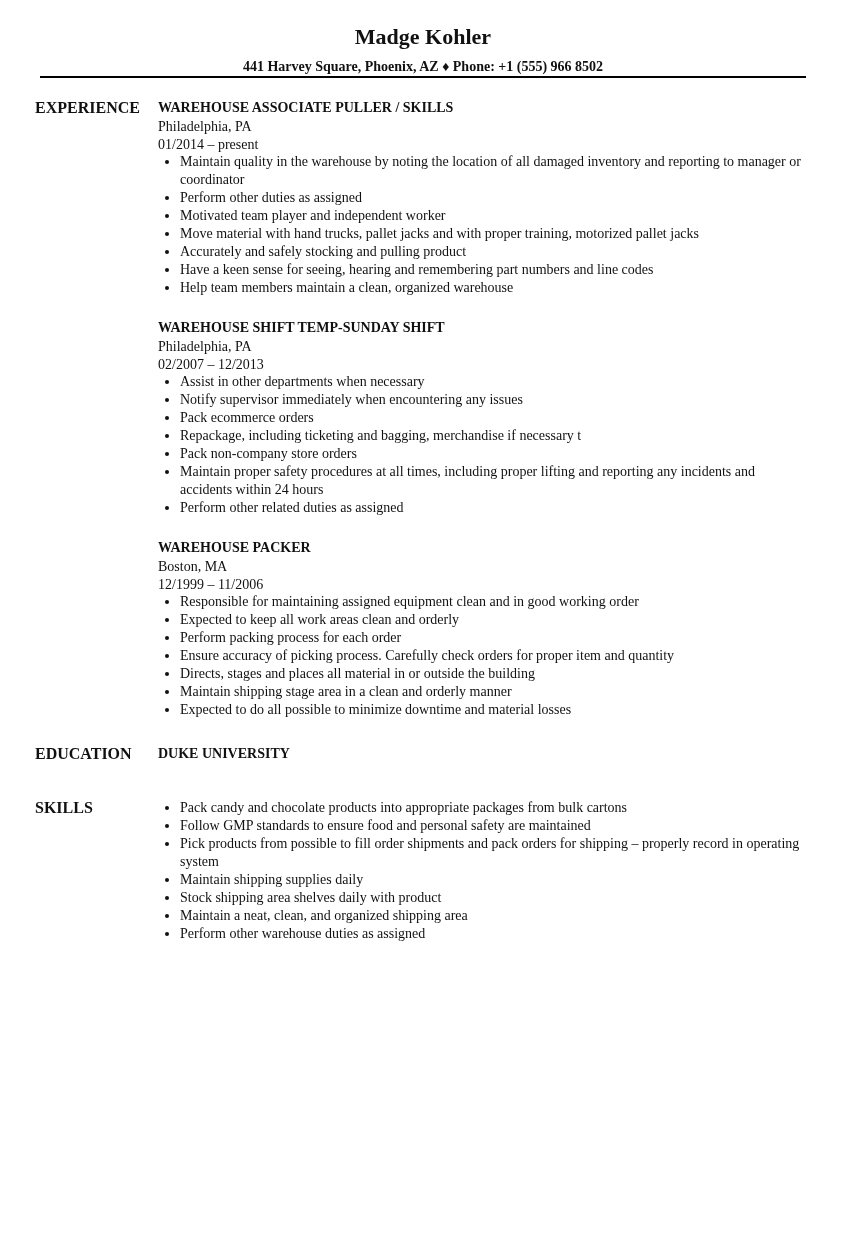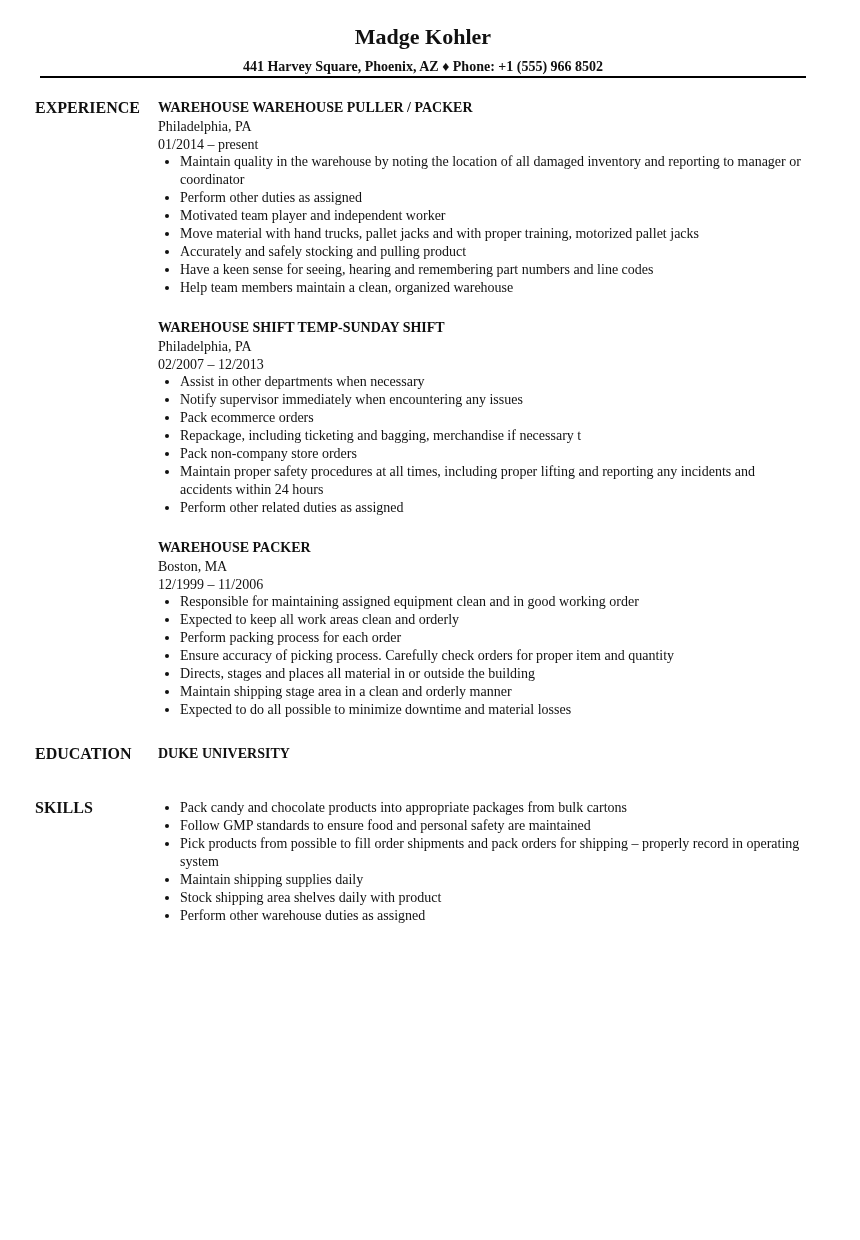--- a/index.html
+++ b/index.html
@@ -48,21 +48,21 @@
 
 <div class="name">Madge Kohler</div>
 <div class="contact">441 Harvey Square, Phoenix, AZ ♦ Phone: +1 (555) 966 8502</div>
 <div class="rule"></div>
 
 <div class="section" style="top: 99px;">
   <div class="section-label">EXPERIENCE</div>
   <div class="section-body">
 
     <div class="job">
-      <div class="job-title">WAREHOUSE WAREHOUSE PULLER / PACKER</div>
+      <div class="job-title">WAREHOUSE ASSOCIATE PULLER / SKILLS</div>
       <div class="job-loc">Philadelphia, PA</div>
       <div class="job-date">01/2014 – present</div>
       <ul class="bullets">
         <li>Maintain quality in the warehouse by noting the location of all damaged inventory and reporting to manager or coordinator</li>
         <li>Perform other duties as assigned</li>
         <li>Motivated team player and independent worker</li>
         <li>Move material with hand trucks, pallet jacks and with proper training, motorized pallet jacks</li>
         <li>Accurately and safely stocking and pulling product</li>
         <li>Have a keen sense for seeing, hearing and remembering part numbers and line codes</li>
         <li>Help team members maintain a clean, organized warehouse</li>
@@ -111,16 +111,17 @@
 
 <div class="section" style="top: 799px;">
   <div class="section-label">SKILLS</div>
   <div class="section-body">
     <ul class="bullets">
       <li>Pack candy and chocolate products into appropriate packages from bulk cartons</li>
       <li>Follow GMP standards to ensure food and personal safety are maintained</li>
       <li>Pick products from possible to fill order shipments and pack orders for shipping – properly record in operating system</li>
       <li>Maintain shipping supplies daily</li>
       <li>Stock shipping area shelves daily with product</li>
+      <li>Maintain a neat, clean, and organized shipping area</li>
       <li>Perform other warehouse duties as assigned</li>
     </ul>
   </div>
 </div>
 
 </body></html>

